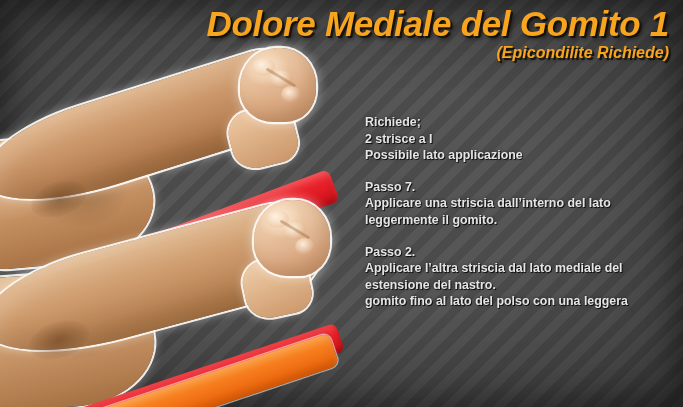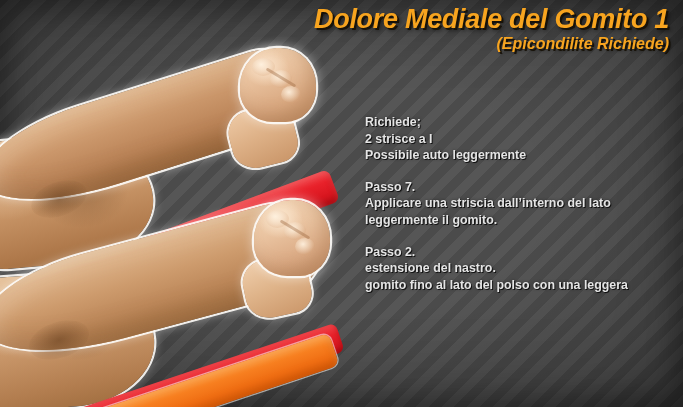--- a/index.html
+++ b/index.html
@@ -38,21 +38,21 @@
   }
 
   
   .title-block{
     position:absolute;
     right:14px;top:4px;
     text-align:right;
     z-index:40;
   }
   .title-main{
-    font-size:27px;
+    font-size:35px;
     font-weight:bold;
     font-style:italic;
     letter-spacing:-0.3px;
     color:#f7a41f;
     line-height:1.12;
     text-shadow:
       2px 2px 0 rgba(20,14,4,0.85),
       3px 3px 4px rgba(0,0,0,0.55);
     white-space:nowrap;
   }
@@ -342,31 +342,32 @@
   <div class="title-block">
     <div class="title-main">Dolore Mediale del Gomito 1</div>
     <div class="title-sub">(Epicondilite Richiede)</div>
   </div>
 
   <div class="text-col">
 
     <div class="para">
       <div class="line">Richiede;</div>
       <div class="line">2 strisce a I</div>
-      <div class="line">Possibile auto leggermente</div>
+      <div class="line">Possibile lato applicazione</div>
     </div>
 
     <div class="para">
       <div class="line">Passo 7.</div>
       <div class="line">Applicare una striscia dall’interno del lato</div>
       <div class="line">leggermente il gomito.</div>
     </div>
 
     <div class="para">
       <div class="line">Passo 2.</div>
+      <div class="line">Applicare l’altra striscia dal lato mediale del</div>
       <div class="line">estensione del nastro.</div>
       <div class="line">gomito fino al lato del polso con una leggera</div>
     </div>
 
   </div>
 
   <div class="bg-edge"></div>
 </div>
 
 </body></html>

